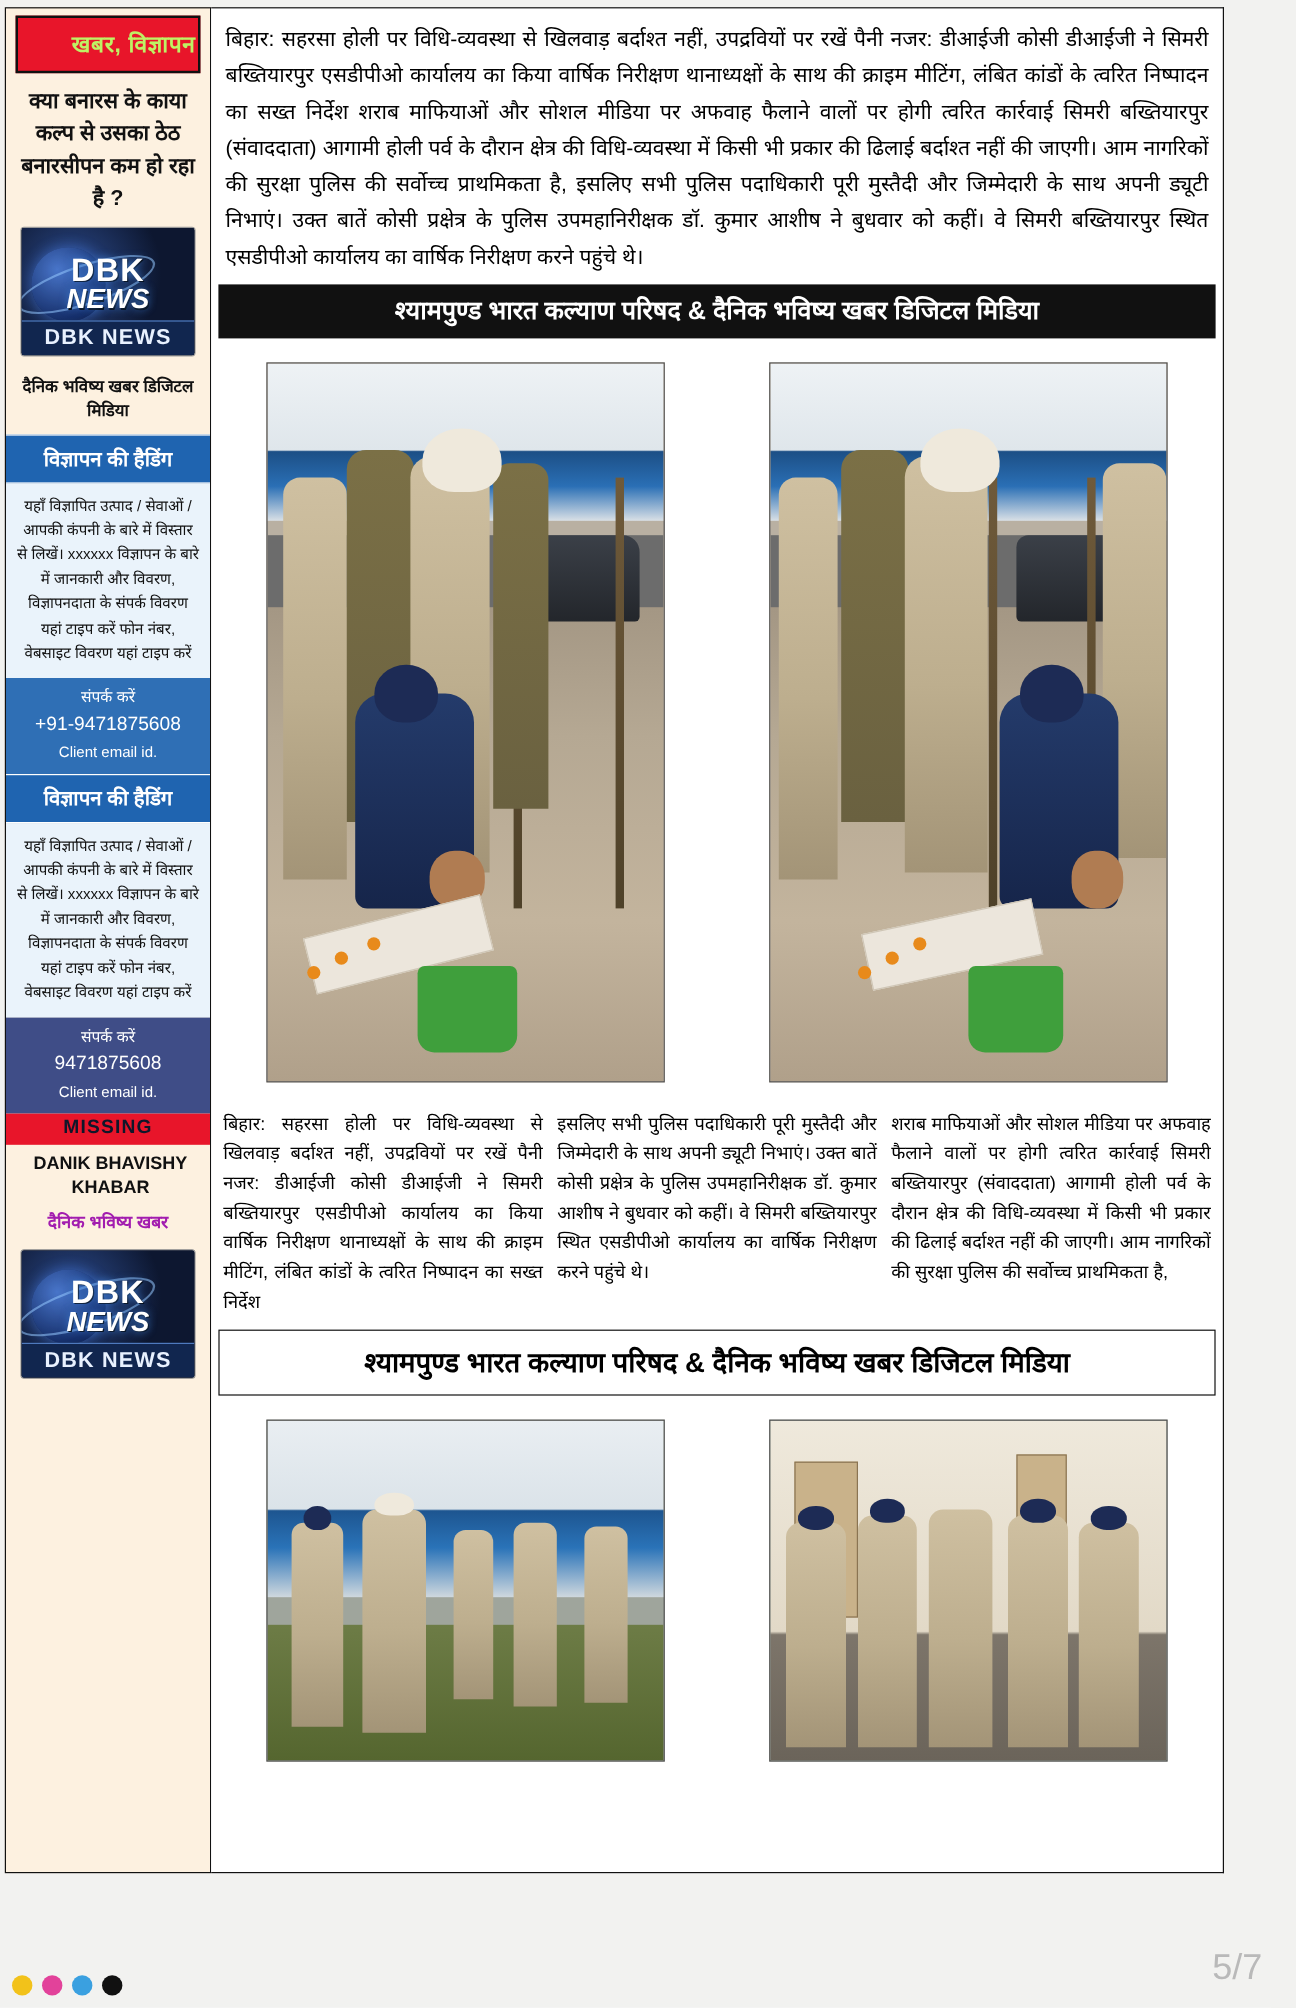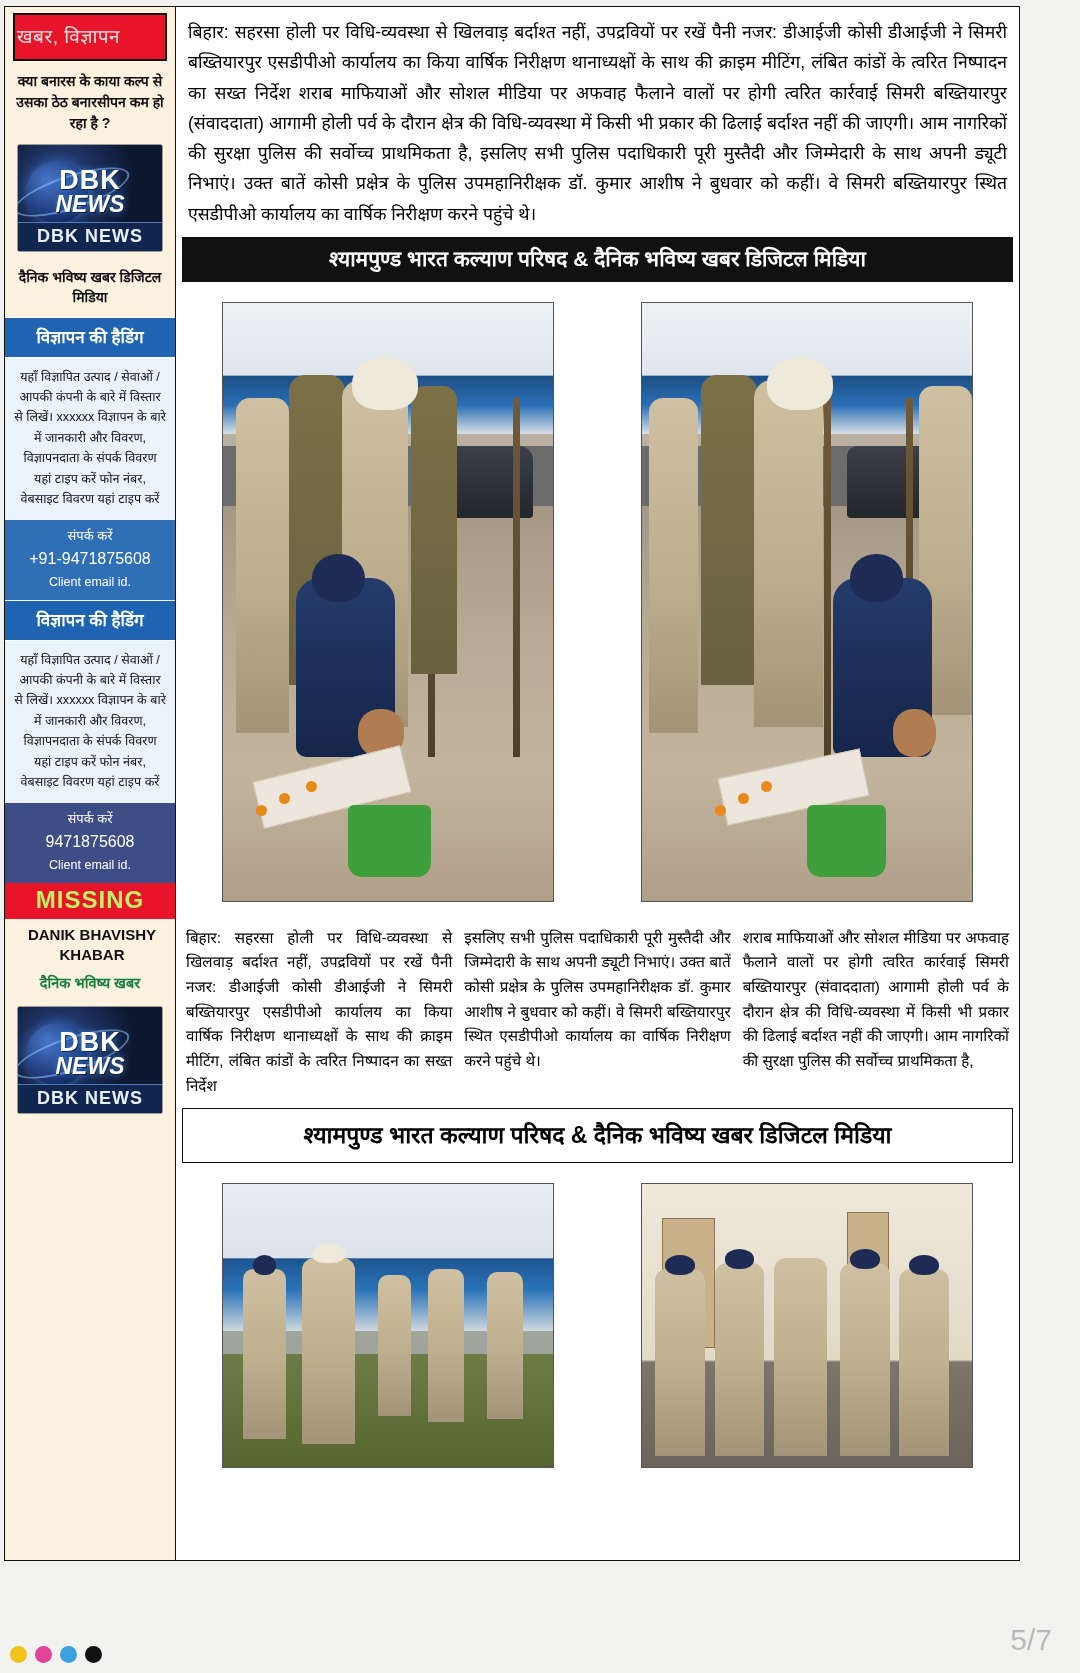--- a/index.html
+++ b/index.html
@@ -30,30 +30,30 @@
     background: #fdf1e0;
     border: 1px solid #111;
     display: flex;
     flex-direction: column;
     align-items: stretch;
   }
   .masthead {
     margin: 6px 8px 4px 8px;
     background: #e8152a;
     border: 2px solid #111;
-    color: #e5e5e5;
-    text-align: left;
+    color: #bef264;
+    text-align: right;
     font-size: 19px;
-    font-weight: normal;
+    font-weight: bold;
     padding: 8px 2px 10px 2px;
     letter-spacing: .5px;
   }
   .side-head {
     text-align: center;
-    font-size: 14px;
+    font-size: 18px;
     font-weight: bold;
     line-height: 1.5;
     color: #111;
     padding: 6px 10px 2px 10px;
   }
   .logo-box {
     margin: 8px 12px;
     border: 1px solid #999;
     border-radius: 3px;
     background: #0a0f1e;
@@ -147,41 +147,41 @@
     font-size: 16px;
     font-weight: normal;
     display: block;
     padding: 1px 0 2px 0;
   }
   .ad-contact .email { font-size: 12.5px; display:block; }
   .ad-contact.dark { background: #3f4d87; }
 
   .missing-bar {
     background: #e8152a;
-    color: #bef264;
-    text-align: center;
-    font-size: 24px;
+    color: #0f172a;
+    text-align: center;
+    font-size: 16px;
     font-weight: bold;
     padding: 3px 0 5px 0;
     letter-spacing: 1px;
   }
   .missing-sub {
     text-align: center;
     font-size: 15px;
     font-weight: bold;
     line-height: 1.35;
     padding: 6px 0 4px 4px;
     color: #111;
   }
   .missing-sub2 {
     text-align: center;
     font-size: 14.5px;
     font-weight: bold;
     padding: 3px 4px 6px 4px;
-    color: #15803d;
+    color: #a21caf;
   }
   .footer-caption {
     text-align: center;
     font-size: 15px;
     font-weight: bold;
     line-height: 1.5;
     padding: 10px 8px 10px 8px;
     color: #111;
   }
 

